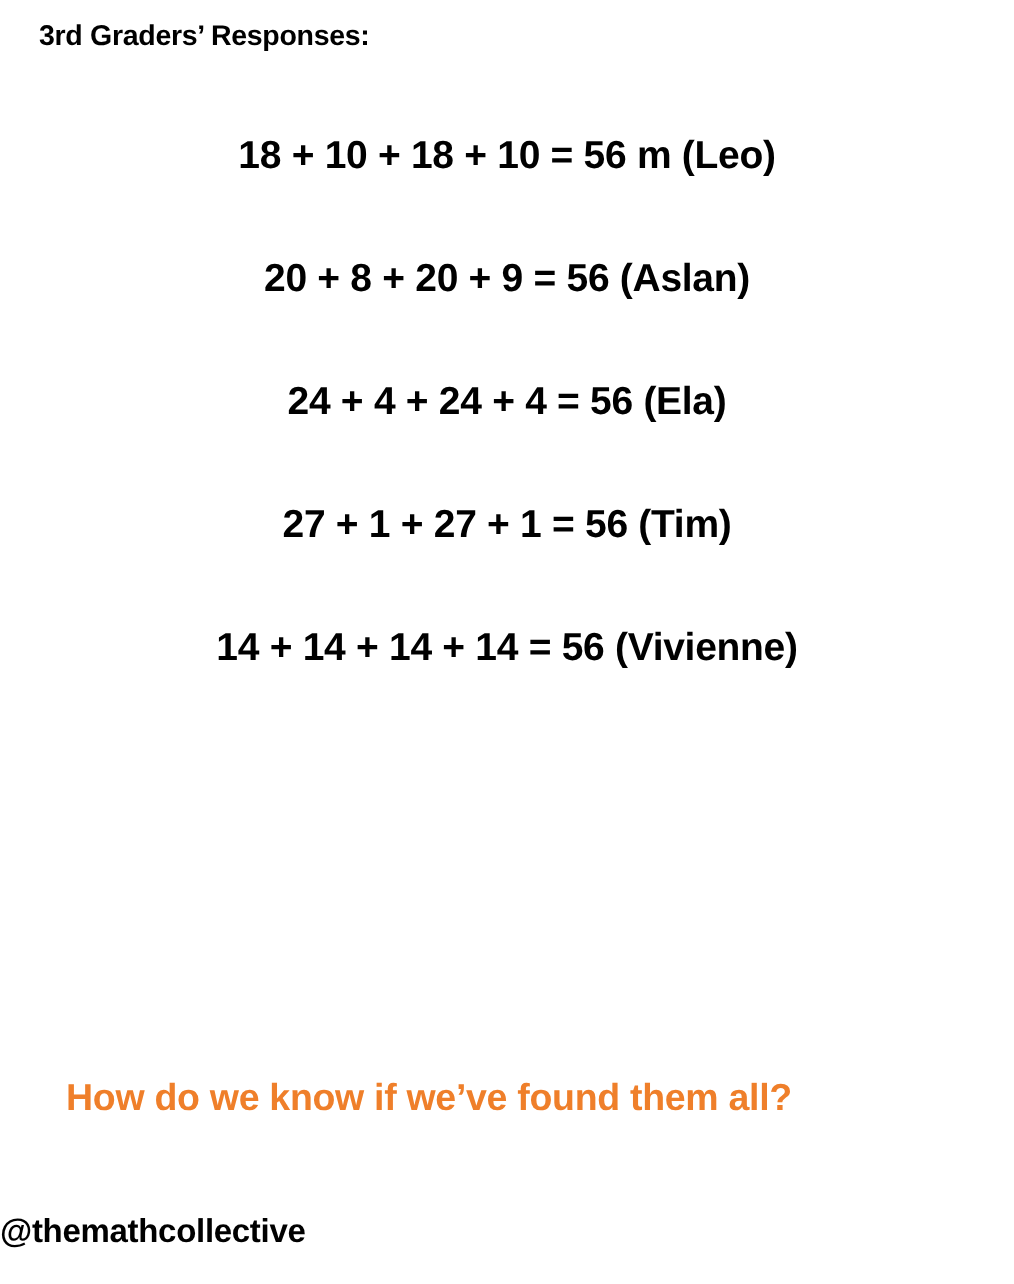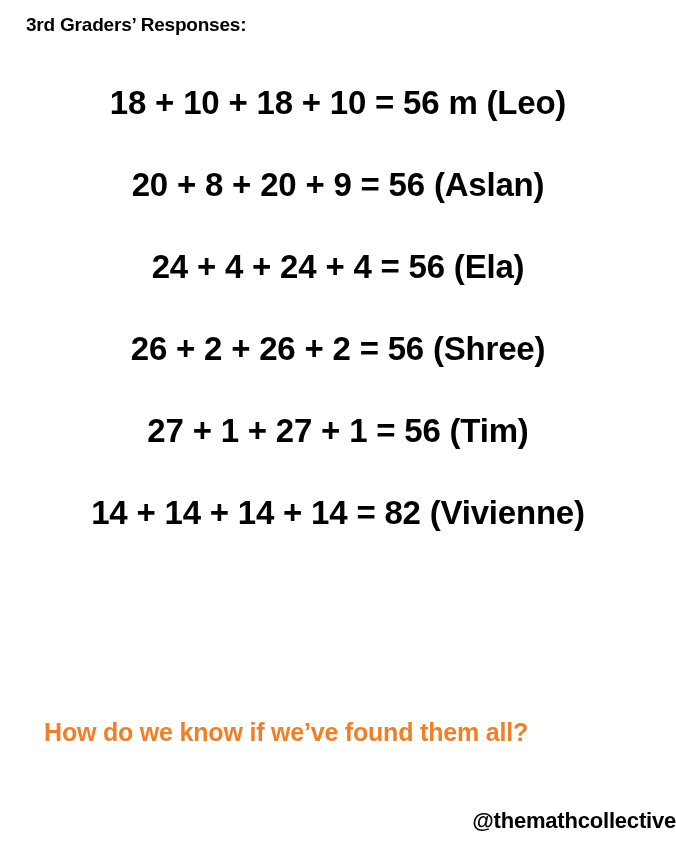--- a/index.html
+++ b/index.html
@@ -36,21 +36,21 @@
     left: 0;
     width: 676px;
   }
   .response-row {
     display: flex;
     justify-content: center;
     align-items: center;
     height: 82px;
   }
   .response-text {
-    font-size: 33px;
+    font-size: 26px;
     font-weight: bold;
     letter-spacing: -0.2px;
     color: #000000;
     white-space: nowrap;
   }
   .question {
     position: absolute;
     top: 718px;
     left: 0;
     width: 572px;
@@ -58,21 +58,21 @@
     font-size: 25px;
     font-weight: bold;
     letter-spacing: -0.2px;
     color: #ef7f2a;
   }
   .handle {
     position: absolute;
     top: 808px;
     left: 0;
     width: 676px;
-    text-align: right;
+    text-align: left;
     font-size: 22px;
     font-weight: bold;
     letter-spacing: -0.2px;
     color: #000000;
   }
 </style>
 </head>
 <body>
 
 <div class="page">
@@ -83,27 +83,24 @@
     <div class="response-row">
       <span class="response-text">18 + 10 + 18 + 10 = 56 m (Leo)</span>
     </div>
     <div class="response-row">
       <span class="response-text">20 + 8 + 20 + 9 = 56 (Aslan)</span>
     </div>
     <div class="response-row">
       <span class="response-text">24 + 4 + 24 + 4 = 56 (Ela)</span>
     </div>
     <div class="response-row">
-      <span class="response-text">26 + 2 + 26 + 2 = 56 (Shree)</span>
-    </div>
-    <div class="response-row">
       <span class="response-text">27 + 1 + 27 + 1 = 56 (Tim)</span>
     </div>
     <div class="response-row">
-      <span class="response-text">14 + 14 + 14 + 14 = 82 (Vivienne)</span>
+      <span class="response-text">14 + 14 + 14 + 14 = 56 (Vivienne)</span>
     </div>
   </div>
 
   <div class="question">How do we know if we’ve found them all?</div>
 
   <div class="handle">@themathcollective</div>
 
 </div>
 
 </body></html>

